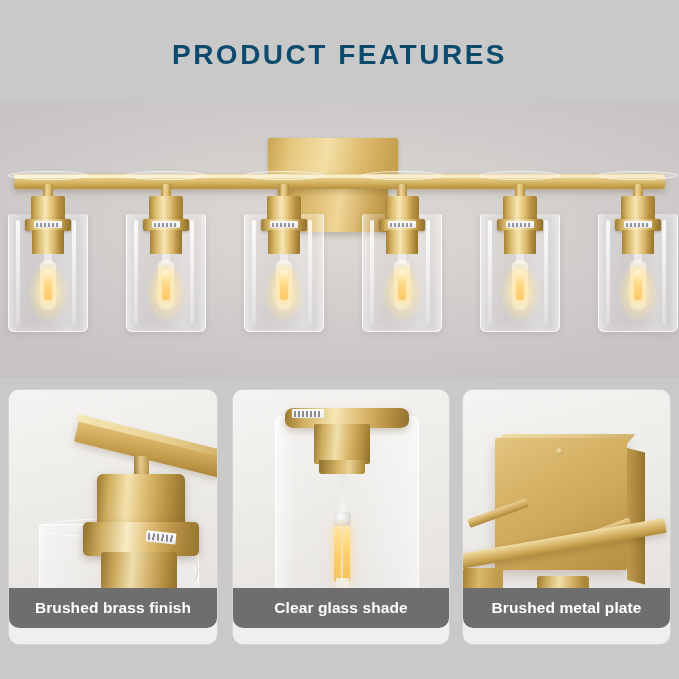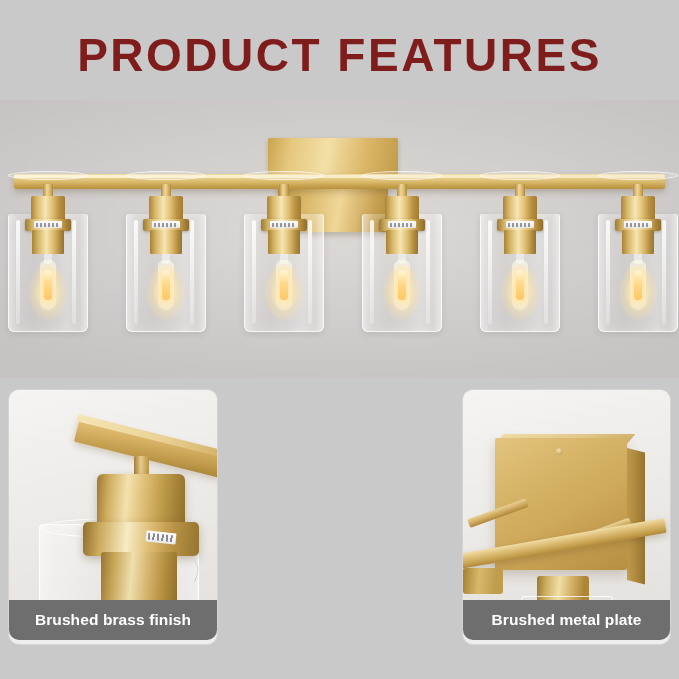--- a/index.html
+++ b/index.html
@@ -18,24 +18,24 @@
   .title-area {
     position: absolute;
     top: 0; left: 0;
     width: 679px;
     height: 110px;
     display: flex;
     align-items: center;
     justify-content: center;
   }
   .page-title {
-    font-size: 46px;
+    font-size: 28px;
     font-weight: bold;
     letter-spacing: 2.5px;
-    color: #7f1d1d;
+    color: #0c4a6e;
     text-align: center;
     line-height: 1;
   }
 
   
   .hero {
     position: absolute;
     top: 100px; left: 0;
     width: 679px;
     height: 278px;
@@ -229,21 +229,21 @@
   .panel-img {
     position: absolute;
     top: 0; left: 0; right: 0;
     height: 216px;
     background: linear-gradient(165deg,#f6f4f2 0%,#eceae7 55%,#e4e1de 100%);
     overflow: hidden;
   }
 
   .caption {
     position: absolute;
-    left: 0; bottom: 4px;
+    left: 0; bottom: 16px;
     width: 100%; height: 40px;
     background: #6e6e6e;
     color: #fff;
     font-size: 15.5px;
     font-weight: bold;
     display: flex;
     align-items: center;
     justify-content: center;
     border-radius: 0 0 10px 10px;
     letter-spacing: .1px;
@@ -645,20 +645,38 @@
       </div>
       <div class="p1-sticker">
         <div class="p1-sticker-lines"></div>
       </div>
       <div class="p1-base"></div>
       <div class="p1-wire"></div>
     </div>
     <div class="caption">Brushed brass finish</div>
   </div>
 
+  <div class="panel panel-2">
+    <div class="panel-img">
+      <div class="p2-glass"></div>
+      <div class="p2-glass-rim"></div>
+      <div class="p2-collar"></div>
+      <div class="p2-sticker">
+        <div class="p2-sticker-lines"></div>
+      </div>
+      <div class="p2-socket"></div>
+      <div class="p2-socket-b"></div>
+      <div class="p2-bulb-stem"></div>
+      <div class="p2-bulb-cap"></div>
+      <div class="p2-fil" style="left:101px"></div>
+      <div class="p2-fil" style="left:110px"></div>
+      <div class="p2-bulb-base"></div>
+    </div>
+    <div class="caption">Clear glass shade</div>
+  </div>
 
   <div class="panel panel-3">
     <div class="panel-img">
       <div class="p3-plate-side"></div>
       <div class="p3-plate-top"></div>
       <div class="p3-plate-face"></div>
       <div class="p3-screw"></div>
       <div class="p3-arm-a"></div>
       <div class="p3-arm-b"></div>
       <div class="p3-rail"></div>

